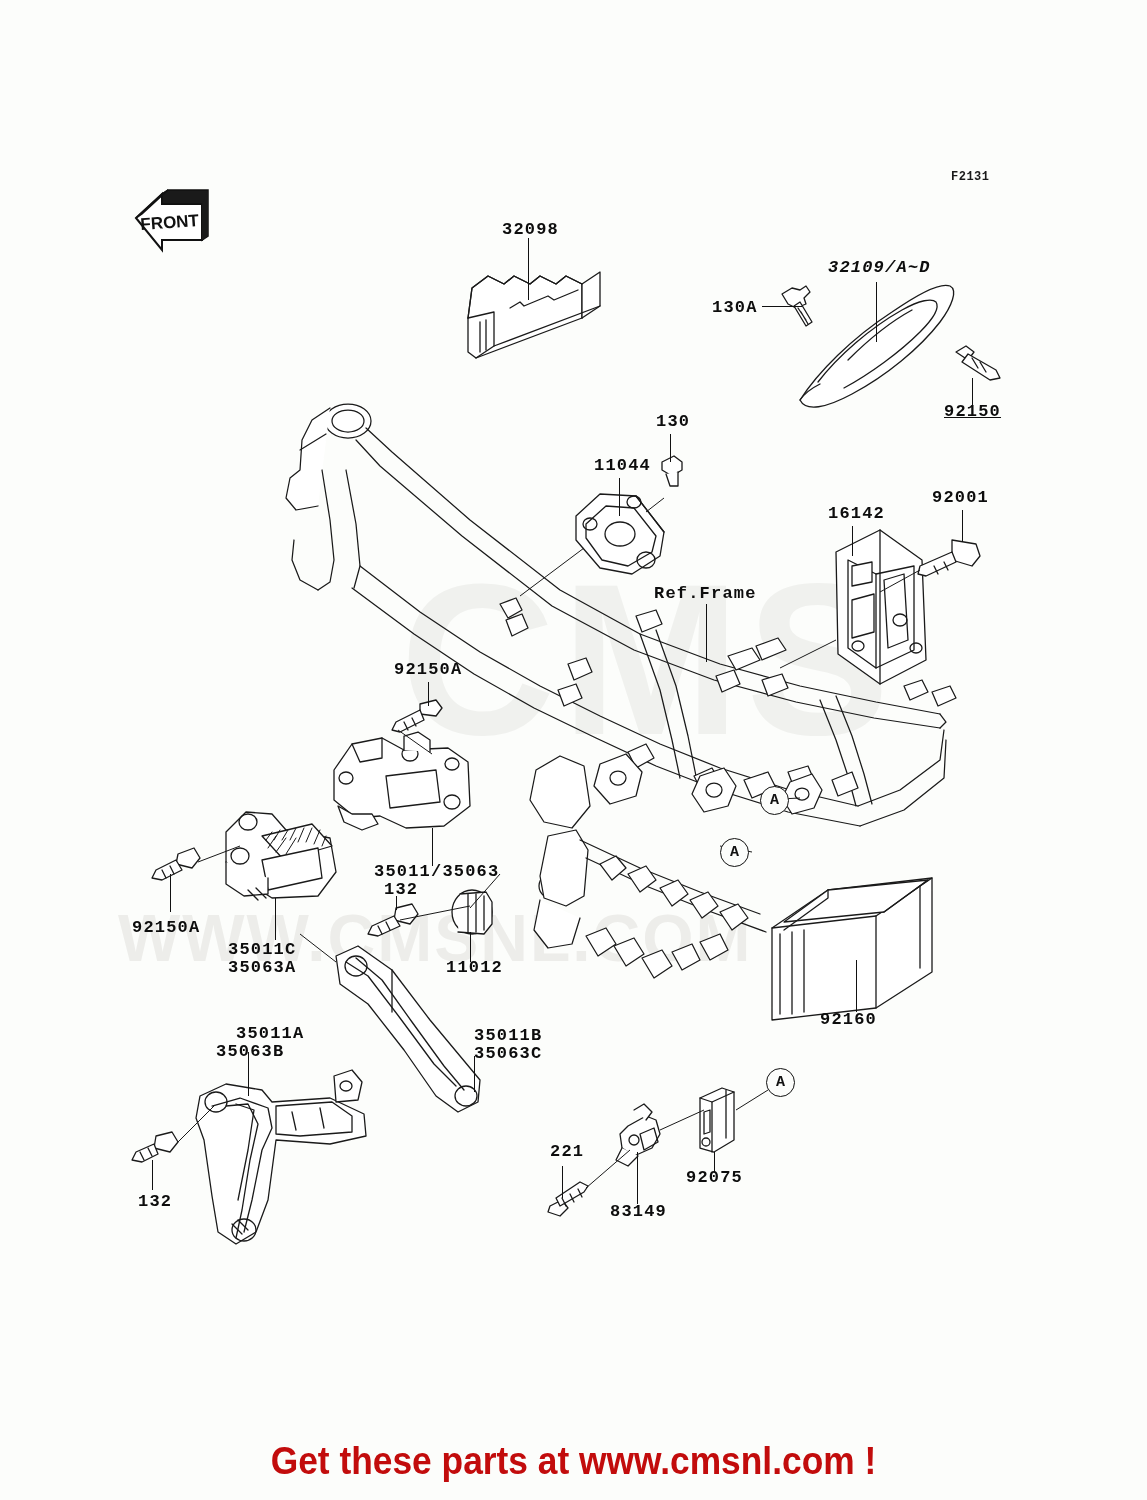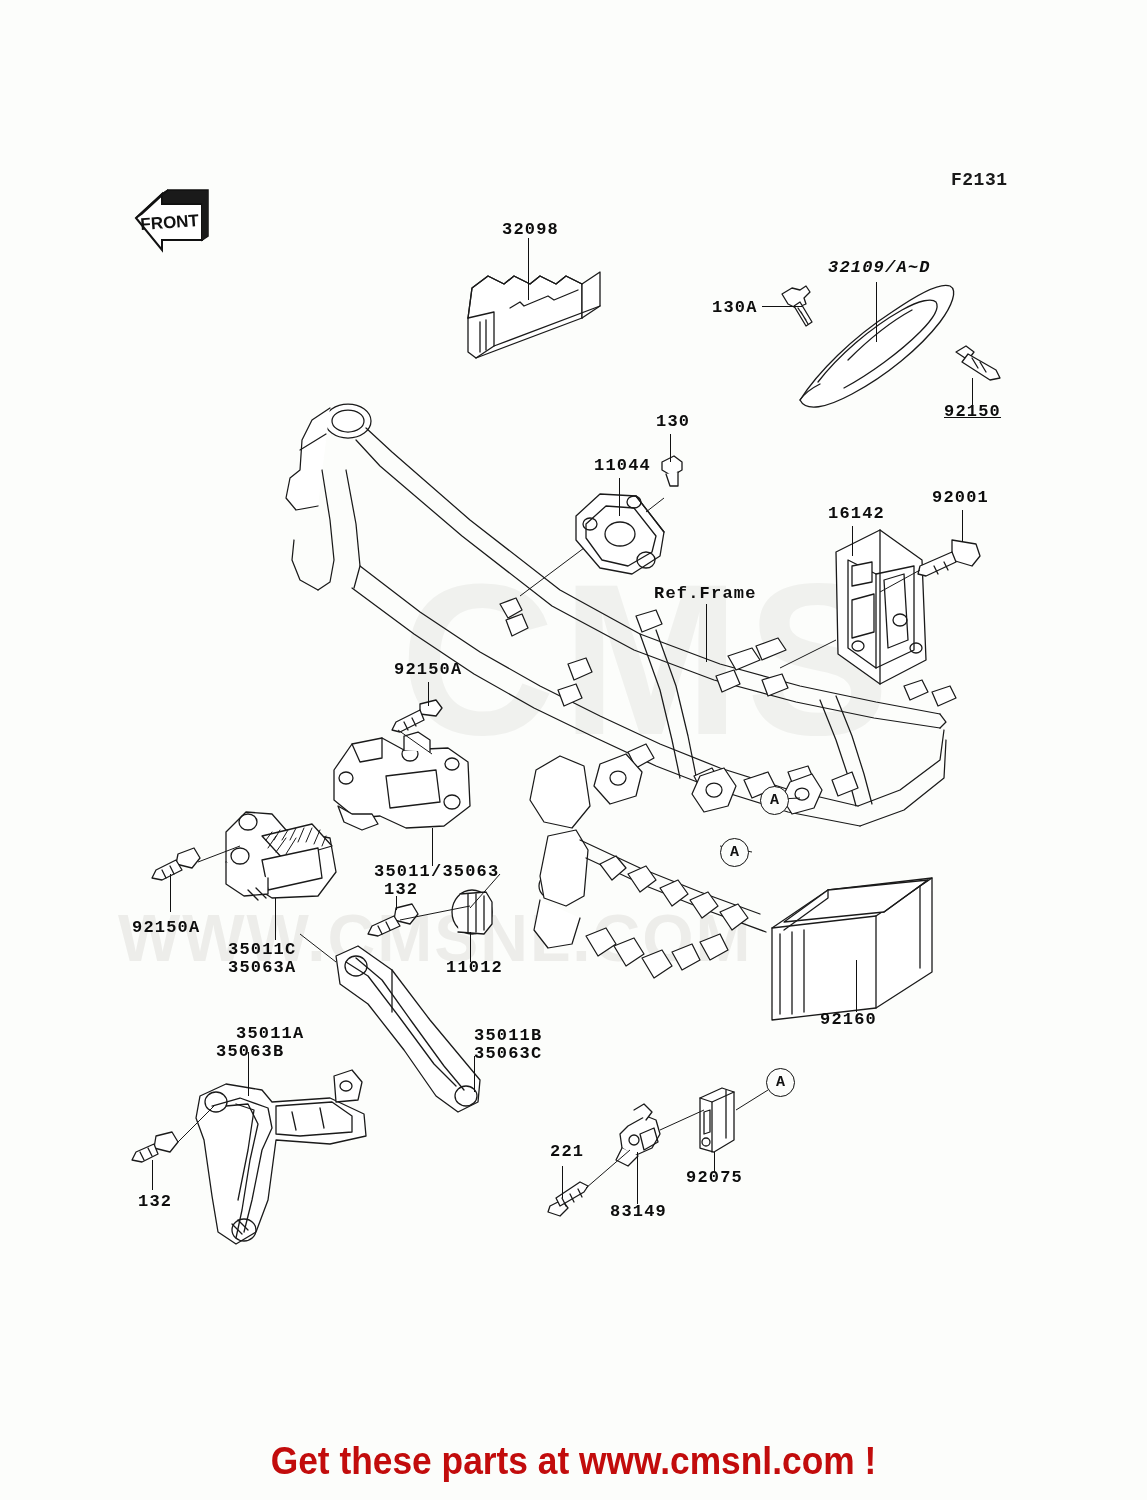--- a/index.html
+++ b/index.html
@@ -16,21 +16,21 @@
     position:absolute;left:22px;top:12px;
     font-size:27px;letter-spacing:2.5px;
     color:#6e6e6e;font-weight:400;
     font-family:"Liberation Sans", sans-serif;
     white-space:nowrap;
   }
 
   .fig-code{
     position:absolute;left:951px;top:170px;
     font-family:"Liberation Mono", monospace;
-    font-size:18px;font-weight:700;color:#1a1a1a;
+    font-size:12px;font-weight:700;color:#1a1a1a;
     letter-spacing:0.5px;
   }
 
   .footer-cta{
     position:absolute;left:0;right:0;top:1440px;
     text-align:center;
     font-family:"Liberation Sans", sans-serif;
     font-size:38px;font-weight:700;
     color:#c20c0c;
     letter-spacing:0px;

